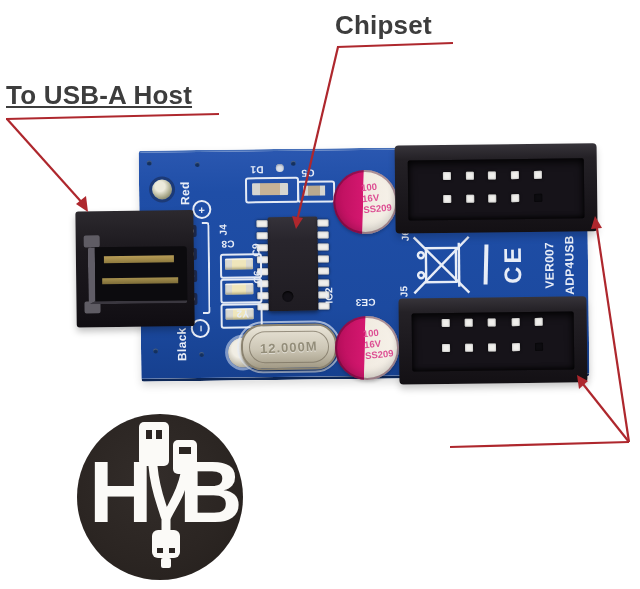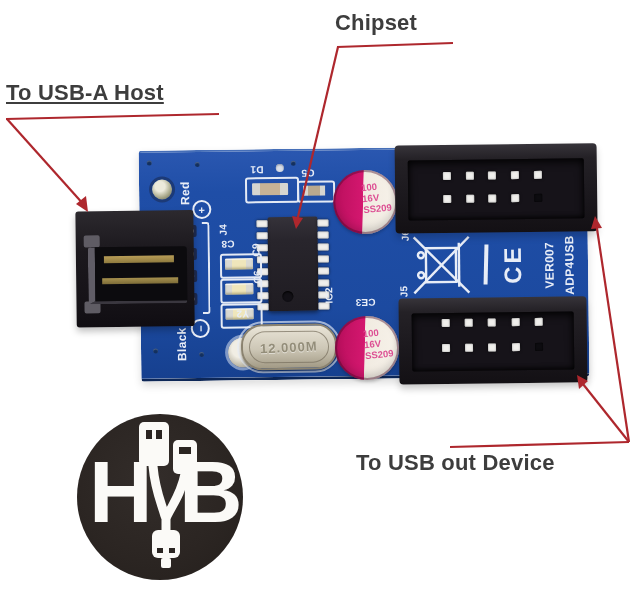--- a/index.html
+++ b/index.html
@@ -1,19 +1,19 @@
 <!DOCTYPE html>
 <html><head>
 <meta charset="utf-8">
 <style>
   html,body{margin:0;padding:0;background:#fff;}
   #stage{position:relative;width:640px;height:589px;background:#ffffff;overflow:hidden;
          font-family:"Liberation Sans",sans-serif;}
   .abs{position:absolute;}
-  .lab{position:absolute;color:#3d3d3d;font-size:22px;font-weight:600;letter-spacing:.2px;white-space:nowrap;}
+  .lab{position:absolute;color:#3d3d3d;font-size:26px;font-weight:600;letter-spacing:.2px;white-space:nowrap;}
   
   .board{position:absolute;left:140px;top:148px;width:448px;height:226px;
          background:linear-gradient(180deg,#2a57b0 0%,#1f4ea7 18%,#1c4aa0 70%,#16408f 100%);
          border-radius:3px;border-top:2px solid #466fb8;border-bottom:3px solid #0d2757;
          box-shadow:0 4px 8px rgba(0,0,0,.14);transform:rotate(-0.7deg);}
   .silk{position:absolute;color:#e8edf7;font:700 10px "Liberation Sans",sans-serif;letter-spacing:.3px;
         display:flex;align-items:center;justify-content:center;white-space:nowrap;}
   .vlab{transform:rotate(-90deg);}
   .flip{transform:rotate(180deg);}
   .outline{position:absolute;border:2px solid #e4eaf5;border-radius:3px;}
@@ -35,21 +35,20 @@
        background:linear-gradient(90deg,#d9d9d3 0 7px,#efe6bb 7px calc(100% - 7px),#d9d9d3 calc(100% - 7px));
        box-shadow:inset 0 -2px 2px rgba(120,110,60,.4),inset 0 1px 1px #fff;}
 </style>
 </head>
 <body>
 
 <div id="stage">
 
   <div class="lab" style="left:335px;top:10px;">Chipset</div>
   <div class="lab" style="left:6px;top:80px;text-decoration:underline;">To USB-A Host</div>
-  <div class="lab" style="left:356px;top:450px;">To USB out Device</div>
 
   <div class="board">
 
     <div class="via" style="left:8px;top:8px;"></div>
     <div class="via" style="left:56px;top:10px;"></div>
     <div class="via" style="left:152px;top:10px;"></div>
     <div class="via" style="left:12px;top:196px;"></div>
     <div class="via" style="left:58px;top:200px;"></div>
     <div class="via" style="left:118px;top:202px;"></div>
     <div class="abs" style="left:137px;top:13px;width:8px;height:8px;border-radius:50%;background:#d9dfe9;box-shadow:inset 0 1px 2px #8a93a5;"></div>

